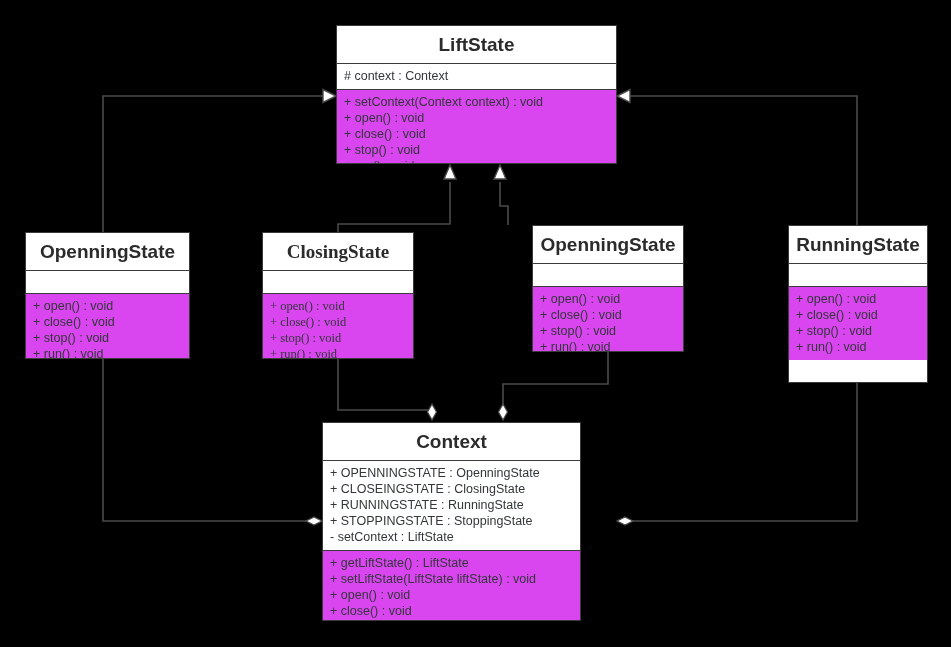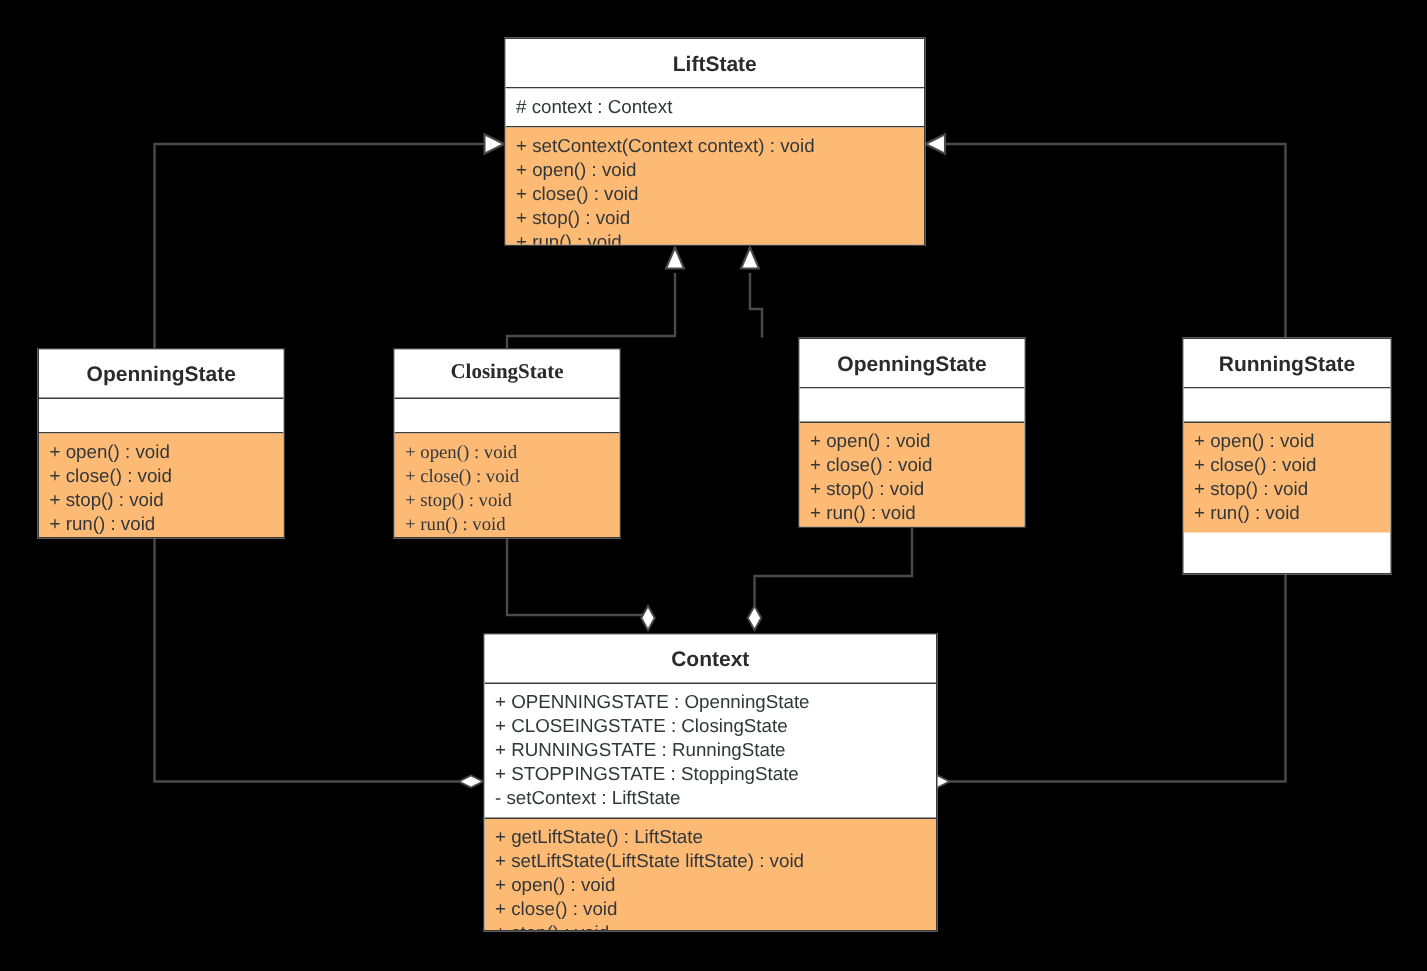--- a/index.html
+++ b/index.html
@@ -28,53 +28,53 @@
     position: absolute;
     background: #ffffff;
     border: 1px solid #3b3b3b;
     box-sizing: border-box;
     overflow: hidden;
     color: #2b2b2b;
   }
   .uml-title {
     text-align: center;
     font-weight: bold;
-    font-size: 14px;
+    font-size: 19px;
     line-height: 1;
     padding: 9px 4px 9px 4px;
     border-bottom: 1px solid #3b3b3b;
     background: #ffffff;
     white-space: nowrap;
   }
   .uml-attrs {
     border-bottom: 1px solid #3b3b3b;
     padding: 4px 21px 5px 7px;
     background: #ffffff;
   }
   .uml-attrs.empty {
     height: 22px;
     padding: 0;
   }
   .uml-ops {
     padding: 4px 7px 5px 7px;
-    background: #fdba74;
+    background: #d946ef;
   }
   .uml-line {
     font-size: 12.5px;
     line-height: 16px;
     white-space: nowrap;
     color: #33373a;
   }
   
   #cls-liftstate   { left: 336px; top: 25px;  width: 281px; height: 139px; }
   #cls-openning    { left: 25px;  top: 232px; width: 165px; height: 127px; }
   #cls-closing     { left: 262px; top: 232px; width: 152px; height: 127px; font-family: Liberation Serif, serif; }
   #cls-stopping    { left: 532px; top: 225px; width: 152px; height: 127px; }
   #cls-running     { left: 788px; top: 225px; width: 140px; height: 158px; }
-  #cls-context     { left: 322px; top: 422px; width: 303px; height: 199px; }
+  #cls-context     { left: 322px; top: 422px; width: 259px; height: 199px; }
 </style>
 </head>
 <body>
 
 <div id="canvas">
 
   <svg id="wires" viewBox="0 0 951 647" width="951" height="647">
     <defs>
       <g id="tri-up">
         <polygon points="0,0 -6.5,13 6.5,13" fill="#ffffff" stroke="#4a4a4a" stroke-width="1.4"></polygon>

